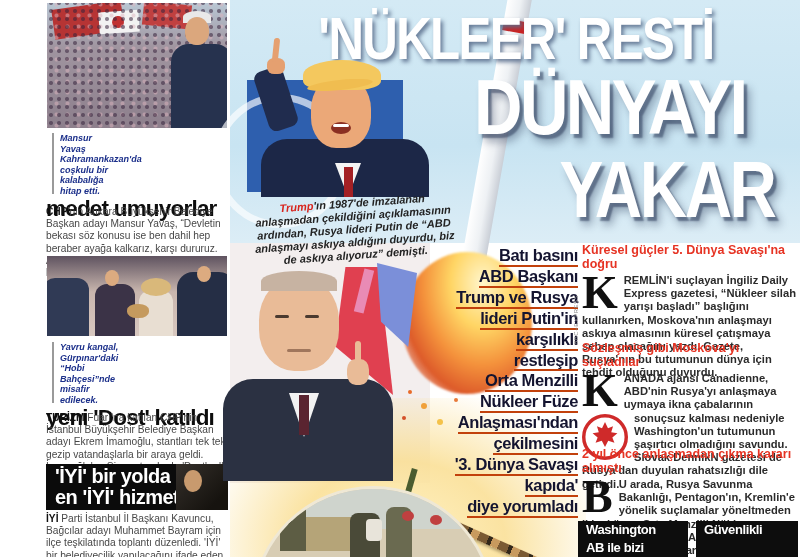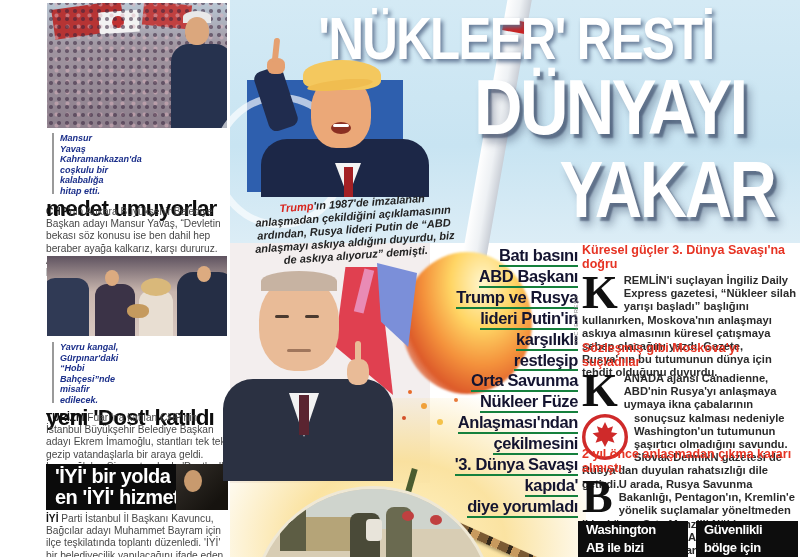--- a/index.html
+++ b/index.html
@@ -94,21 +94,21 @@
 
   
   #missile{left:512px;top:-25px;width:24px;height:310px;background:linear-gradient(90deg,#ffffff 0%,#eef1f4 55%,#c9ced6 100%);transform:rotate(10deg);transform-origin:top center;border-radius:10px 10px 4px 4px;}
   #missile .band{position:absolute;left:0;top:46px;width:100%;height:12px;background:#cc2222;}
   #flame{left:402px;top:252px;width:130px;height:142px;background:radial-gradient(ellipse at 62% 22%,#fff6cc 0%,#ffd564 28%,#f4923c 52%,#dd5b2a 72%,rgba(216,200,180,0) 92%);border-radius:50%;filter:blur(1px);}
   #sparks{left:408px;top:390px;width:4px;height:4px;border-radius:50%;background:#e86a2a;box-shadow:14px 14px 0 1px #f0a03a,-6px 26px 0 0 #d4502a,30px 30px 0 1px #f4c24a,46px 8px 0 0 #e87a3a;}
 
   
   #deck{left:416px;top:246px;width:162px;text-align:right;}
   #deck .dl{display:block;line-height:18.9px;}
-  #deck .dl span{display:inline-block;font-weight:800;font-size:16.5px;letter-spacing:-0.4px;color:#141430;border-bottom:2px solid #15803d;padding-bottom:0px;}
+  #deck .dl span{display:inline-block;font-weight:800;font-size:16.5px;letter-spacing:-0.4px;color:#141430;border-bottom:2px solid #c2410c;padding-bottom:0px;}
 
   
   #glow{left:230px;top:398px;width:356px;height:159px;background:radial-gradient(ellipse at 48% 92%,rgba(255,243,198,1) 0%,rgba(250,222,145,.85) 40%,rgba(255,255,255,0) 78%);}
   #circle-inset{left:251px;top:486px;width:238px;height:238px;border-radius:50%;background:#d8cdb4;border:3px solid #efe8d5;overflow:hidden;}
   #circle-inset .sky{position:absolute;left:0;top:0;width:100%;height:40px;background:#cfd4cd;}
   #circle-inset .s1{position:absolute;left:26px;top:10px;width:26px;height:52px;background:#5d5d44;border-radius:8px 8px 0 0;}
   #circle-inset .s2{position:absolute;left:96px;top:24px;width:30px;height:50px;background:#4a4a38;border-radius:8px 8px 0 0;}
   #circle-inset .s3{position:absolute;left:132px;top:18px;width:26px;height:52px;background:#6a6a50;border-radius:8px 8px 0 0;}
   #circle-inset .veh{position:absolute;left:44px;top:28px;width:70px;height:34px;background:#b5a478;border-radius:6px;}
   #circle-inset .gun{position:absolute;left:30px;top:6px;width:4px;height:30px;background:#2c2c24;transform:rotate(-18deg);}
@@ -249,21 +249,21 @@
     <div class="hand"></div>
   </div>
 
   <div class="abs" id="deck">
     <span class="dl"><span>Batı basını</span></span>
     <span class="dl"><span>ABD Başkanı</span></span>
     <span class="dl"><span>Trump ve Rusya</span></span>
     <span class="dl"><span>lideri Putin'in</span></span>
     <span class="dl"><span>karşılıklı</span></span>
     <span class="dl"><span>restleşip</span></span>
-    <span class="dl"><span>Orta Savunma</span></span>
+    <span class="dl"><span>Orta Menzilli</span></span>
     <span class="dl"><span>Nükleer Füze</span></span>
     <span class="dl"><span>Anlaşması'ndan</span></span>
     <span class="dl"><span>çekilmesini</span></span>
     <span class="dl"><span>'3. Dünya Savaşı</span></span>
     <span class="dl"><span>kapıda'</span></span>
     <span class="dl"><span>diye yorumladı</span></span>
   </div>
 
   <div class="abs" id="mast"></div>
   <div class="abs" id="rail"></div>
@@ -275,21 +275,21 @@
     <div class="s2"></div>
     <div class="s3"></div>
     <div class="wht"></div>
     <div class="red1"></div>
     <div class="red2"></div>
   </div>
 
   <div class="abs credit">BBC+EXPRESS</div>
 
   <div class="abs sec" id="sec1">
-    <p class="sec-h">Küresel güçler 3. Dünya Savaşı'na doğru</p>
+    <p class="sec-h">Küresel güçler 5. Dünya Savaşı'na doğru</p>
     <p class="sec-b"><span class="dropcap">K</span><span>REMLİN'i suçlayan İngiliz Daily Express gazetesi, “Nükleer silah yarışı başladı” başlığını kullanırken, Moskova'nın anlaşmayı askıya almasının küresel çatışmaya sebep olacağını yazdı. Gazete, Rusya'nın bu tutumunun dünya için tehdit olduğunu duyurdu.</span></p>
   </div>
 
   <div class="abs sec" id="sec2">
     <p class="sec-h">Sözleşmiş gibi Moskova'yı suçladılar</p>
     <p class="sec-b"><span class="dropcap">K</span><span>ANADA ajansı Canadienne, ABD'nin Rusya'yı anlaşmaya uymaya ikna çabalarının sonuçsuz kalması </span><span class="roundel"><svg viewBox="0 0 40 40" width="46" height="46">
             <circle cx="20" cy="20" r="18.5" fill="#ffffff" stroke="#cf2a2a" stroke-width="3"></circle>
             <path d="M20 7 l2.6 5.4 4.4-1.8-1.6 5.2 5.4 1-4.4 3.6 1.8 4.6-5.4-1.8-2.8 5.4-2.8-5.4-5.4 1.8 1.8-4.6-4.4-3.6 5.4-1-1.6-5.2 4.4 1.8z" fill="#cf2a2a"></path>
           </svg></span><span>nedeniyle Washington'un tutumunun şaşırtıcı olmadığını savundu. Slovak DennikN gazetesi de Rusya'dan duyulan rahatsızlığı dile getirdi.</span></p>
   </div>
@@ -310,16 +310,15 @@
             <circle cx="20" cy="20" r="18.5" fill="none" stroke="#cccccc" stroke-width="1.5"></circle>
           </svg></span><span>Anlaşması'ndan çıkma kararı aldığını ve yasaklı füzelerin üretimi için hazırlıkları başlattığını belirtti. </span></p>
   </div>
 
   <div class="abs bbox" id="box1">
     <span class="l">Washington</span>
     <span class="l">AB ile bizi</span>
   </div>
   <div class="abs bbox" id="box2">
     <span class="l">Güvenlikli</span>
-    <span class="l">bölge için</span>
   </div>
 
 </div>
 
 </body></html>

